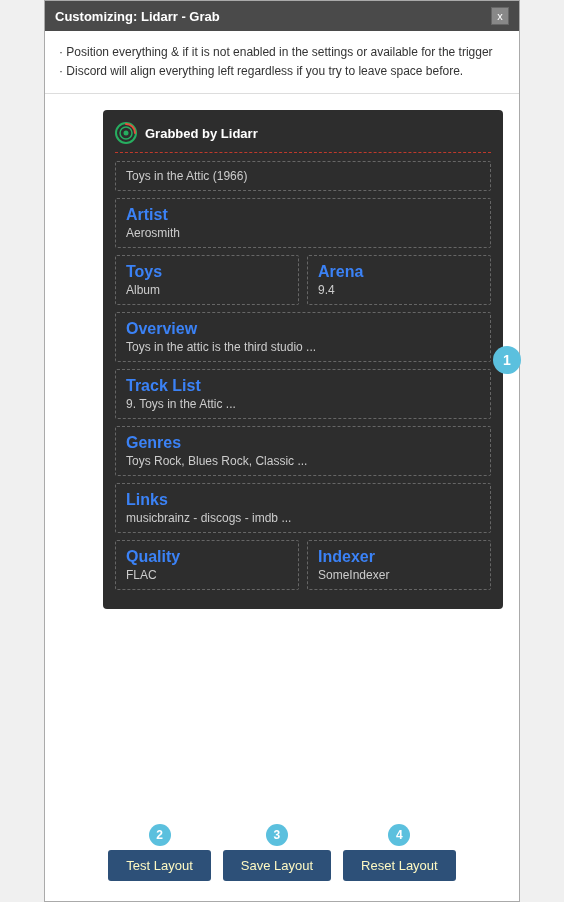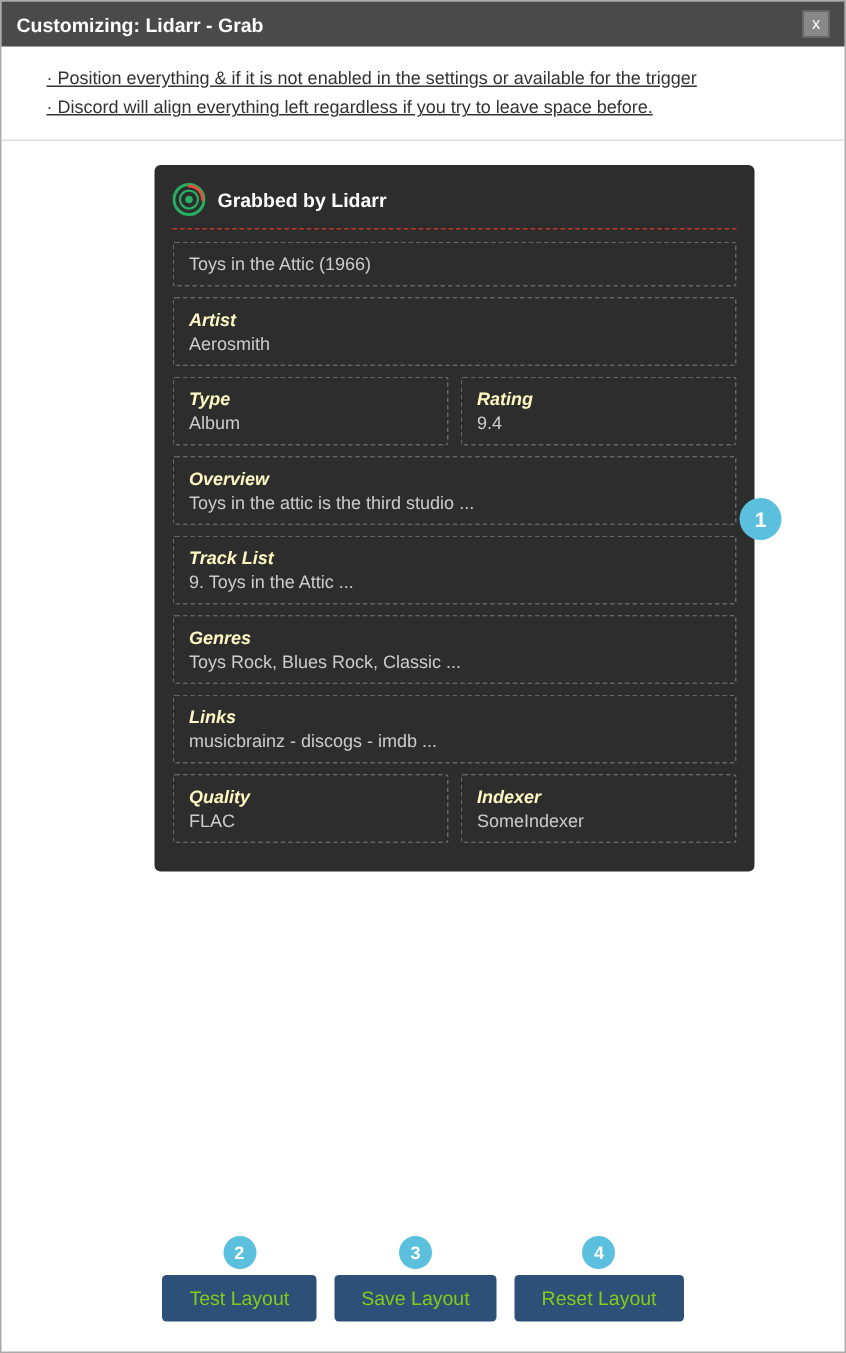--- a/index.html
+++ b/index.html
@@ -7,21 +7,21 @@
       width: 564px;
       height: 902px;
       font-family: Arial, sans-serif;
       font-size: 13px;
       background: #f0f0f0;
       display: flex;
       align-items: flex-start;
       justify-content: center;
     }
     .window {
-      width: 564px;
+      width: 476px;
       min-height: 902px;
       background: #fff;
       border: 1px solid #aaa;
       display: flex;
       flex-direction: column;
     }
     .title-bar {
       background: #4a4a4a;
       color: #fff;
       padding: 6px 10px;
@@ -37,26 +37,25 @@
       border: 1px solid #666;
       width: 18px;
       height: 18px;
       cursor: pointer;
       font-size: 11px;
       display: flex;
       align-items: center;
       justify-content: center;
     }
     .instructions {
-      padding: 12px 30px;
+      padding: 12px 14px;
       font-size: 12px;
       color: #333;
       line-height: 1.6;
       border-bottom: 1px solid #ddd;
-      text-decoration: underline;
     }
     .main-content {
       flex: 1;
       padding: 16px;
       display: flex;
       flex-direction: column;
       align-items: center;
     }
     .preview-card {
       background: #2d2d2d;
@@ -85,24 +84,23 @@
     .card-block {
       border: 1px dashed #666;
       border-radius: 2px;
       padding: 7px 10px;
       margin-bottom: 7px;
       color: #ccc;
       font-size: 12px;
     }
     .card-block-title {
       font-weight: bold;
-      color: #fef9c3;
+      color: #3b82f6;
       margin-bottom: 2px;
-      font-size: 12px;
-      font-style: italic;
+      font-size: 16px;
     }
     .card-row {
       display: flex;
       gap: 8px;
       margin-bottom: 7px;
     }
     .card-row .card-block {
       flex: 1;
       margin-bottom: 0;
     }
@@ -126,21 +124,21 @@
       width: 22px;
       height: 22px;
       display: flex;
       align-items: center;
       justify-content: center;
       font-size: 12px;
       font-weight: bold;
     }
     .layout-btn {
       background: #2d5078;
-      color: #84cc16;
+      color: #fef9c3;
       border: none;
       border-radius: 3px;
       padding: 8px 18px;
       font-size: 13px;
       cursor: pointer;
       white-space: nowrap;
     }
     .side-badge {
       position: absolute;
       right: -18px;
@@ -206,25 +204,25 @@
           <span>Toys in the Attic (1966)</span>
         </div>
 
         <div class="card-block">
           <div class="card-block-title">Artist</div>
           <div>Aerosmith</div>
         </div>
 
         <div class="card-row">
           <div class="card-block">
-            <div class="card-block-title">Type</div>
+            <div class="card-block-title">Toys</div>
             <div>Album</div>
           </div>
           <div class="card-block">
-            <div class="card-block-title">Rating</div>
+            <div class="card-block-title">Arena</div>
             <div>9.4</div>
           </div>
         </div>
 
         <div class="card-block">
           <div class="card-block-title">Overview</div>
           <div>Toys in the attic is the third studio ...</div>
         </div>
 
         <div class="card-block">

